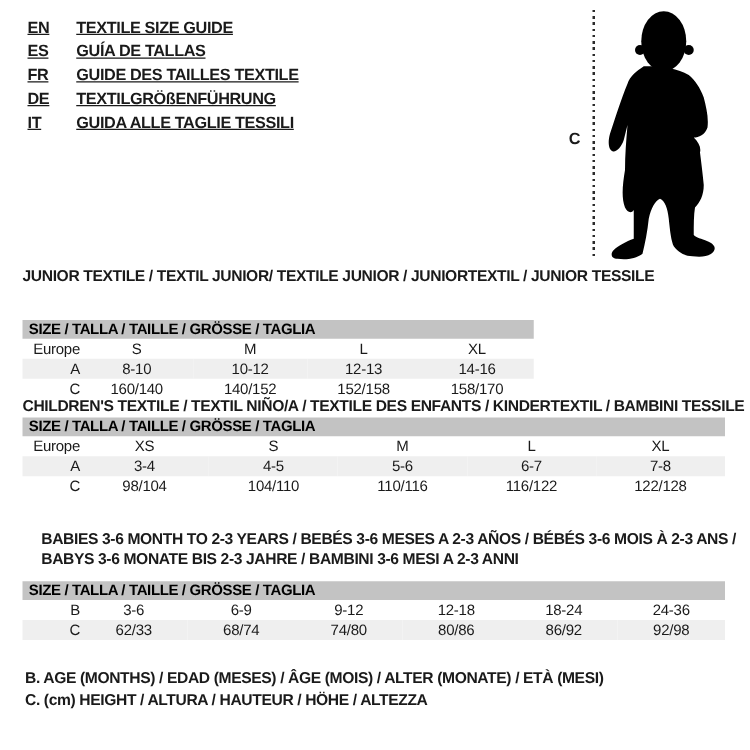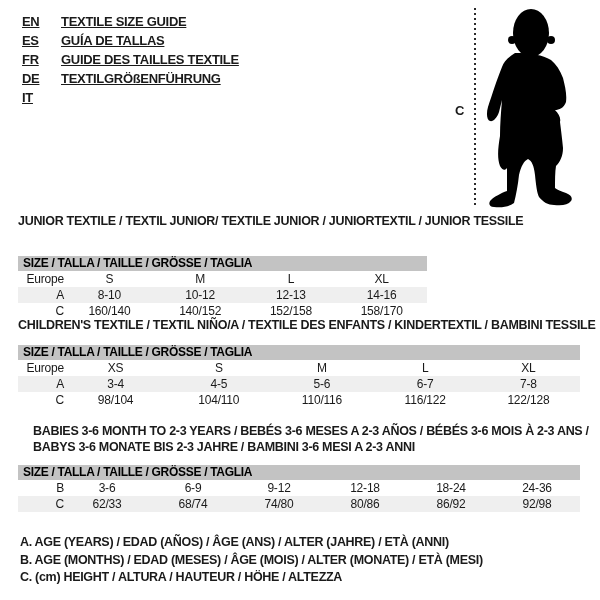--- a/index.html
+++ b/index.html
@@ -25,21 +25,21 @@
   .figure-label { position:absolute; left:455px; top:103px; font-size:13px; font-weight:bold; }
   .baby-svg { position:absolute; left:486px; top:7px; }
 
   
   .section { position:absolute; left:18px; }
   .sec1 { top:214px; width:409px; }
   .sec2 { top:318px; width:562px; }
   .sec3 { top:423px; width:562px; }
   .sec-title { font-size:12.5px; font-weight:bold; letter-spacing:-0.3px; line-height:15px; white-space:nowrap; }
   .sec1 .sec-title, .sec2 .sec-title { margin-bottom:27px; }
-  .sec2 .sec-title { margin-bottom:12px; }
+  .sec2 .sec-title { margin-bottom:1px; }
   .sec3 .sec-title { line-height:16px;margin-left:15px; }
   .sec3 .title-block { margin-bottom:10px; }
 
   .size-bar {
     height:15px; line-height:15px;
     font-size:12px; font-weight:bold; letter-spacing:-0.3px;
     color:#000000; padding-left:5px;
   }
   table { border-collapse:collapse; width:100%; table-layout:fixed; font-size:12px; }
   td { height:16px; padding:0; text-align:center; letter-spacing:-0.2px; white-space:nowrap; }
@@ -65,20 +65,21 @@
     <div class="lang-row">
       <span class="lang-code">FR</span>
       <span>GUIDE DES TAILLES TEXTILE</span>
     </div>
     <div class="lang-row">
       <span class="lang-code">DE</span>
       <span>TEXTILGRÖßENFÜHRUNG</span>
     </div>
     <div class="lang-row">
       <span class="lang-code">IT</span>
+      <span>GUIDA ALLE TAGLIE TESSILI</span>
     </div>
   </div>
 
 <div class="dotted-line"></div>
 <div class="figure-label">C</div>
 <svg class="baby-svg" width="90" height="202" viewBox="0 0 88 202" aria-hidden="true">
   <g fill="#000000">
     <ellipse cx="44" cy="26" rx="18" ry="24"></ellipse>
     <circle cx="25" cy="33" r="4"></circle>
     <circle cx="64" cy="33" r="4"></circle>
@@ -212,16 +213,15 @@
           <td>74/80</td>
           <td>80/86</td>
           <td>86/92</td>
           <td>92/98</td>
         </tr>
       </tbody>
   </table>
 </div>
 
 <div class="legend">
-    <div class="legend-line">A. AGE (YEARS) / EDAD (AÑOS) / ÂGE (ANS) / ALTER (JAHRE) / ETÀ (ANNI)</div>
     <div class="legend-line">B. AGE (MONTHS) / EDAD (MESES) / ÂGE (MOIS) / ALTER (MONATE) / ETÀ (MESI)</div>
     <div class="legend-line">C. (cm) HEIGHT / ALTURA / HAUTEUR / HÖHE / ALTEZZA</div>
   </div>
 
 </body></html>

